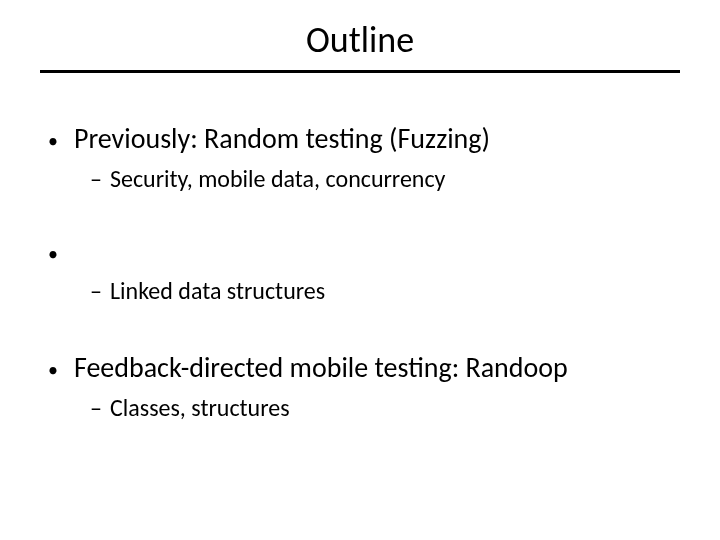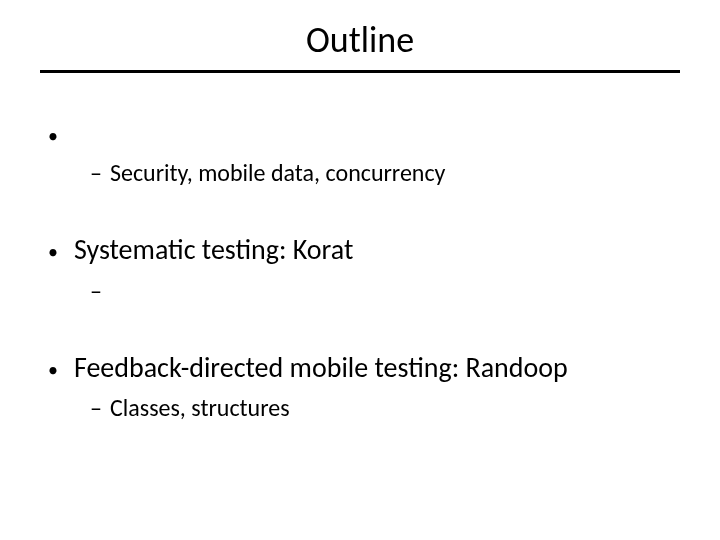--- a/index.html
+++ b/index.html
@@ -63,34 +63,35 @@
 </head>
 <body>
 
 <div class="slide">
   <h1 class="title">Outline</h1>
   <div class="content">
 
     <div class="main-item">
       <div class="bullet-line">
         <span class="bullet-dot">•</span>
+        <span>Previously: Random testing (Fuzzing)</span>
       </div>
       <div class="sub-line">
         <span class="dash">–</span>
         <span>Security, mobile data, concurrency</span>
       </div>
     </div>
 
     <div class="main-item">
       <div class="bullet-line">
         <span class="bullet-dot">•</span>
-        <span>Systematic testing: Korat</span>
       </div>
       <div class="sub-line">
         <span class="dash">–</span>
+        <span>Linked data structures</span>
       </div>
     </div>
 
     <div class="main-item">
       <div class="bullet-line">
         <span class="bullet-dot">•</span>
         <span>Feedback-directed mobile testing: Randoop</span>
       </div>
       <div class="sub-line">
         <span class="dash">–</span>

